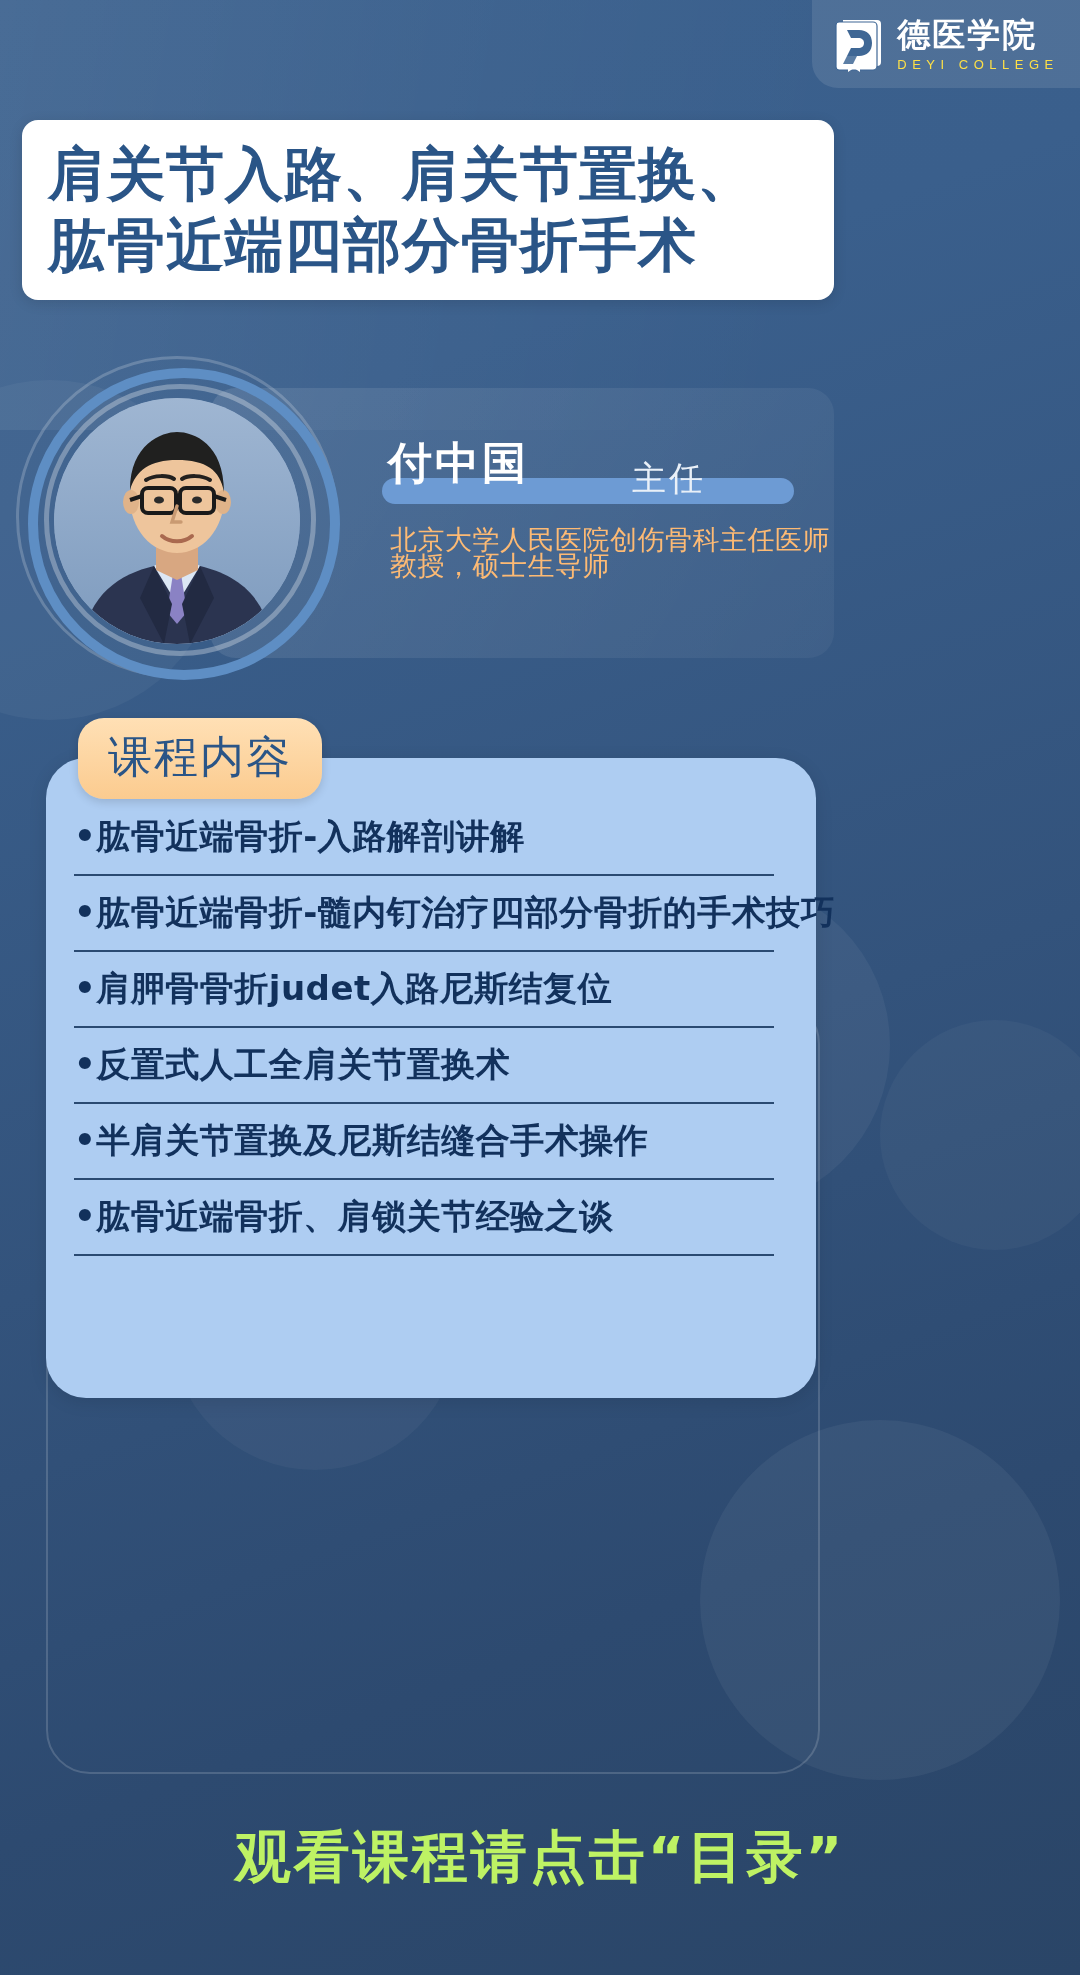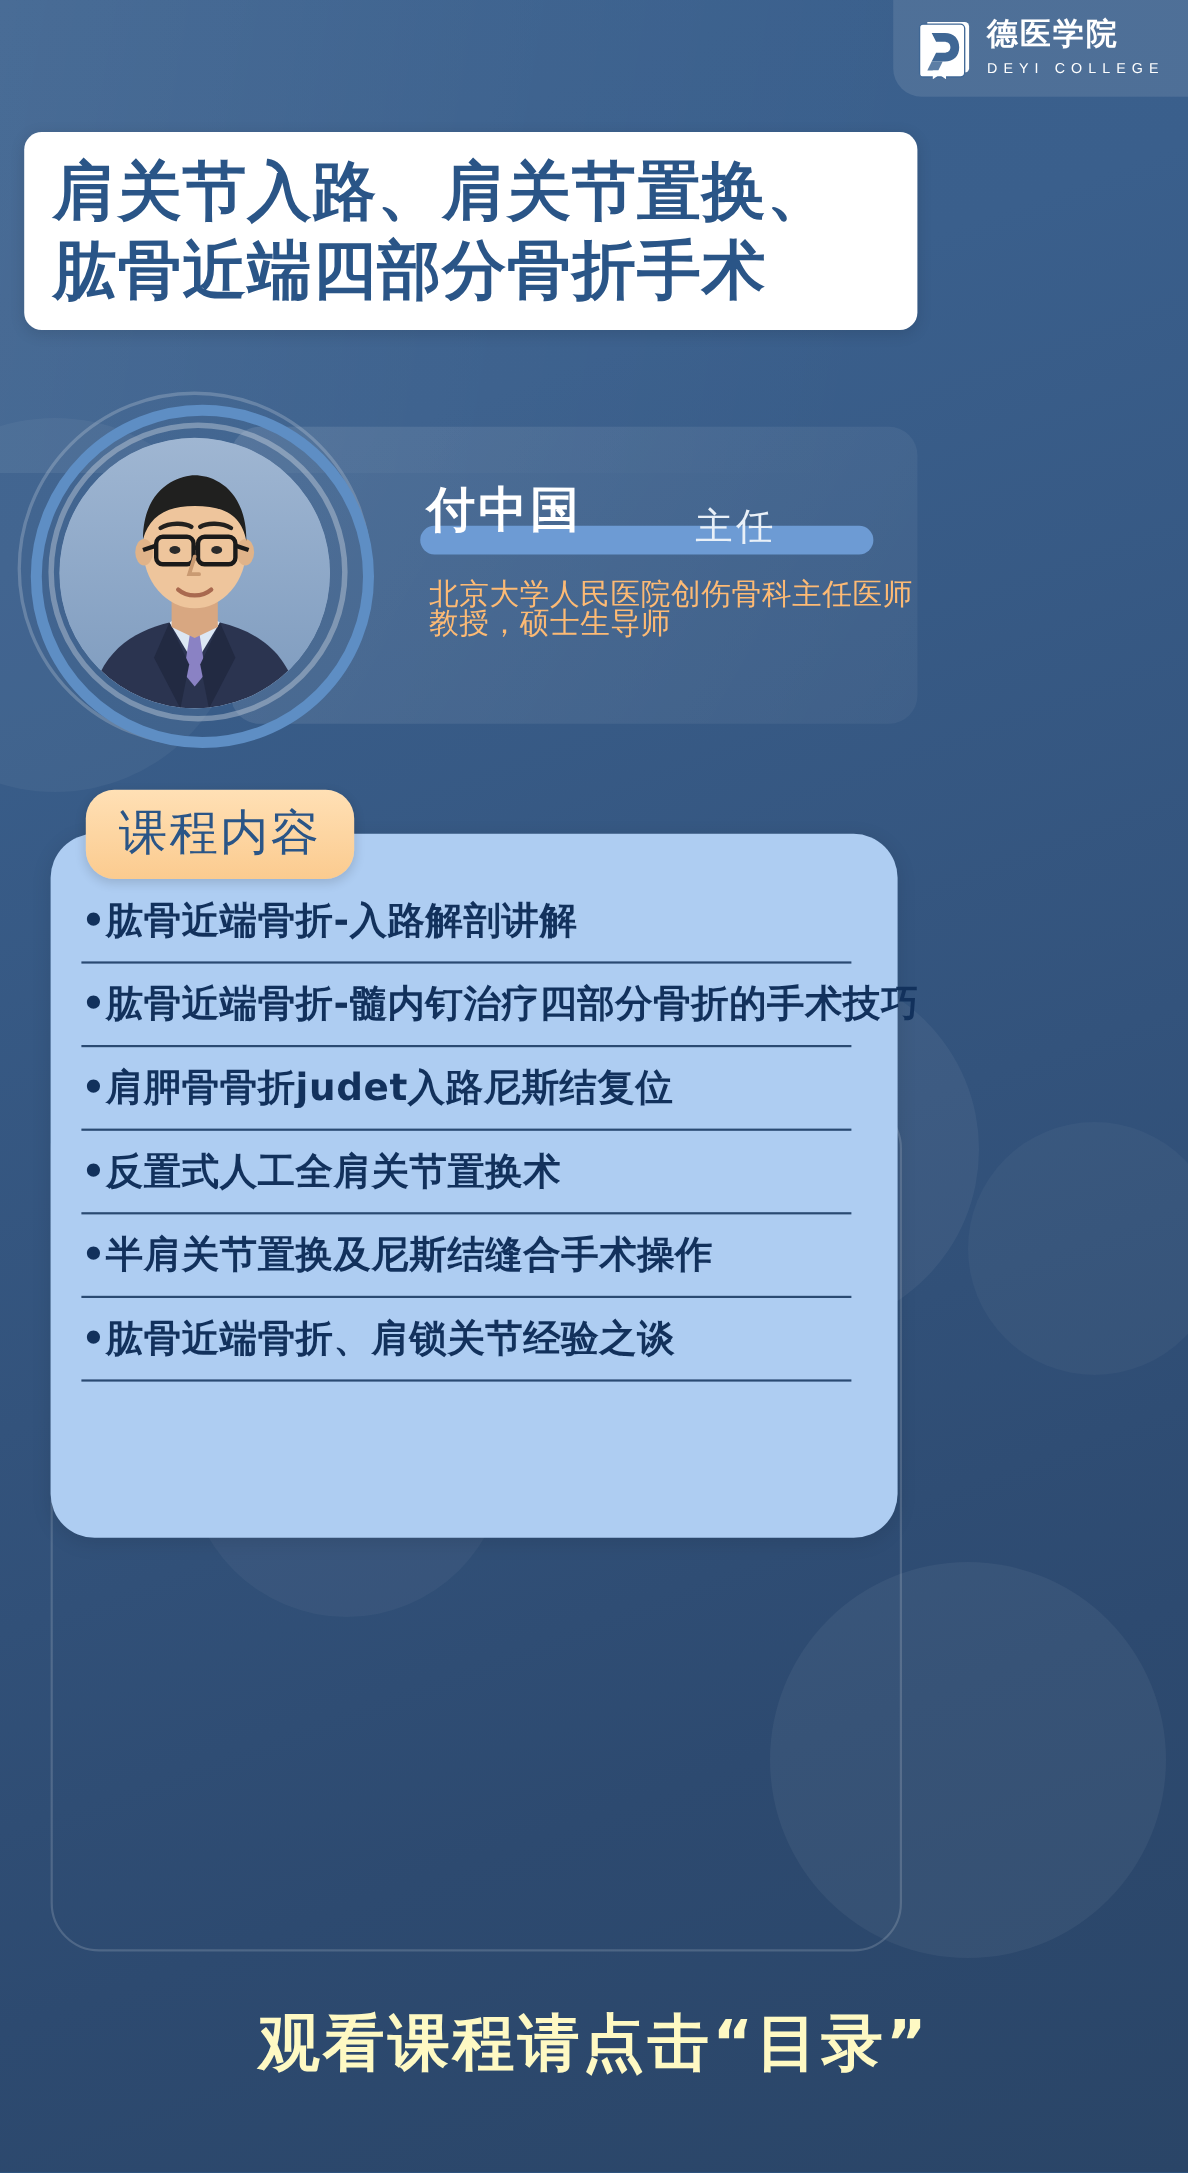--- a/index.html
+++ b/index.html
@@ -41,25 +41,25 @@
   .logo-panel{
     position:absolute;right:0;top:0;width:268px;height:88px;
     background:rgba(255,255,255,.10);
     border-bottom-left-radius:26px;
     display:flex;align-items:center;justify-content:center;
   }
   .logo-row{display:flex;align-items:center;gap:12px;}
   .logo-mark{width:52px;height:56px;flex:none;}
   .logo-text{display:flex;flex-direction:column;align-items:flex-start;line-height:1;}
   .logo-cn{
-    color:#ffffff;font-size:28px;font-weight:bold;letter-spacing:2px;
-    font-family:Liberation Mono, monospace;
+    color:#ffffff;font-size:33px;font-weight:bold;letter-spacing:2px;
+    font-family:Liberation Sans, sans-serif;
   }
   .logo-en{
-    color:#ffffff;font-size:13px;letter-spacing:5.5px;margin-top:7px;font-weight:normal;
+    color:#fde047;font-size:13px;letter-spacing:5.5px;margin-top:7px;font-weight:normal;
     font-family:"Liberation Sans",sans-serif;
   }
 
   
   .title-banner{
     position:absolute;left:22px;top:120px;width:812px;height:180px;
     background:#ffffff;
     border-radius:16px;
     display:flex;flex-direction:column;justify-content:center;
     padding:0 26px;box-sizing:border-box;
@@ -137,21 +137,21 @@
     border-bottom:2px solid #2a4a72;
     color:#12315c;font-size:34px;font-weight:bold;letter-spacing:.5px;
     white-space:nowrap;
     font-family:"DejaVu Sans","Liberation Sans",sans-serif;
   }
 
   
   .cta{
     position:absolute;left:0;top:1820px;width:1080px;
     text-align:center;
-    color:#fef9c3;font-size:56px;font-weight:bold;letter-spacing:3px;
+    color:#bef264;font-size:56px;font-weight:bold;letter-spacing:3px;
     font-family:"DejaVu Sans","Liberation Sans",sans-serif;
   }
 </style>
 </head>
 <body>
 
 <div class="bg"></div>
 <div class="bg-sheen"></div>
 <div class="bg-circle bc1"></div>
 <div class="bg-circle bc2"></div>

